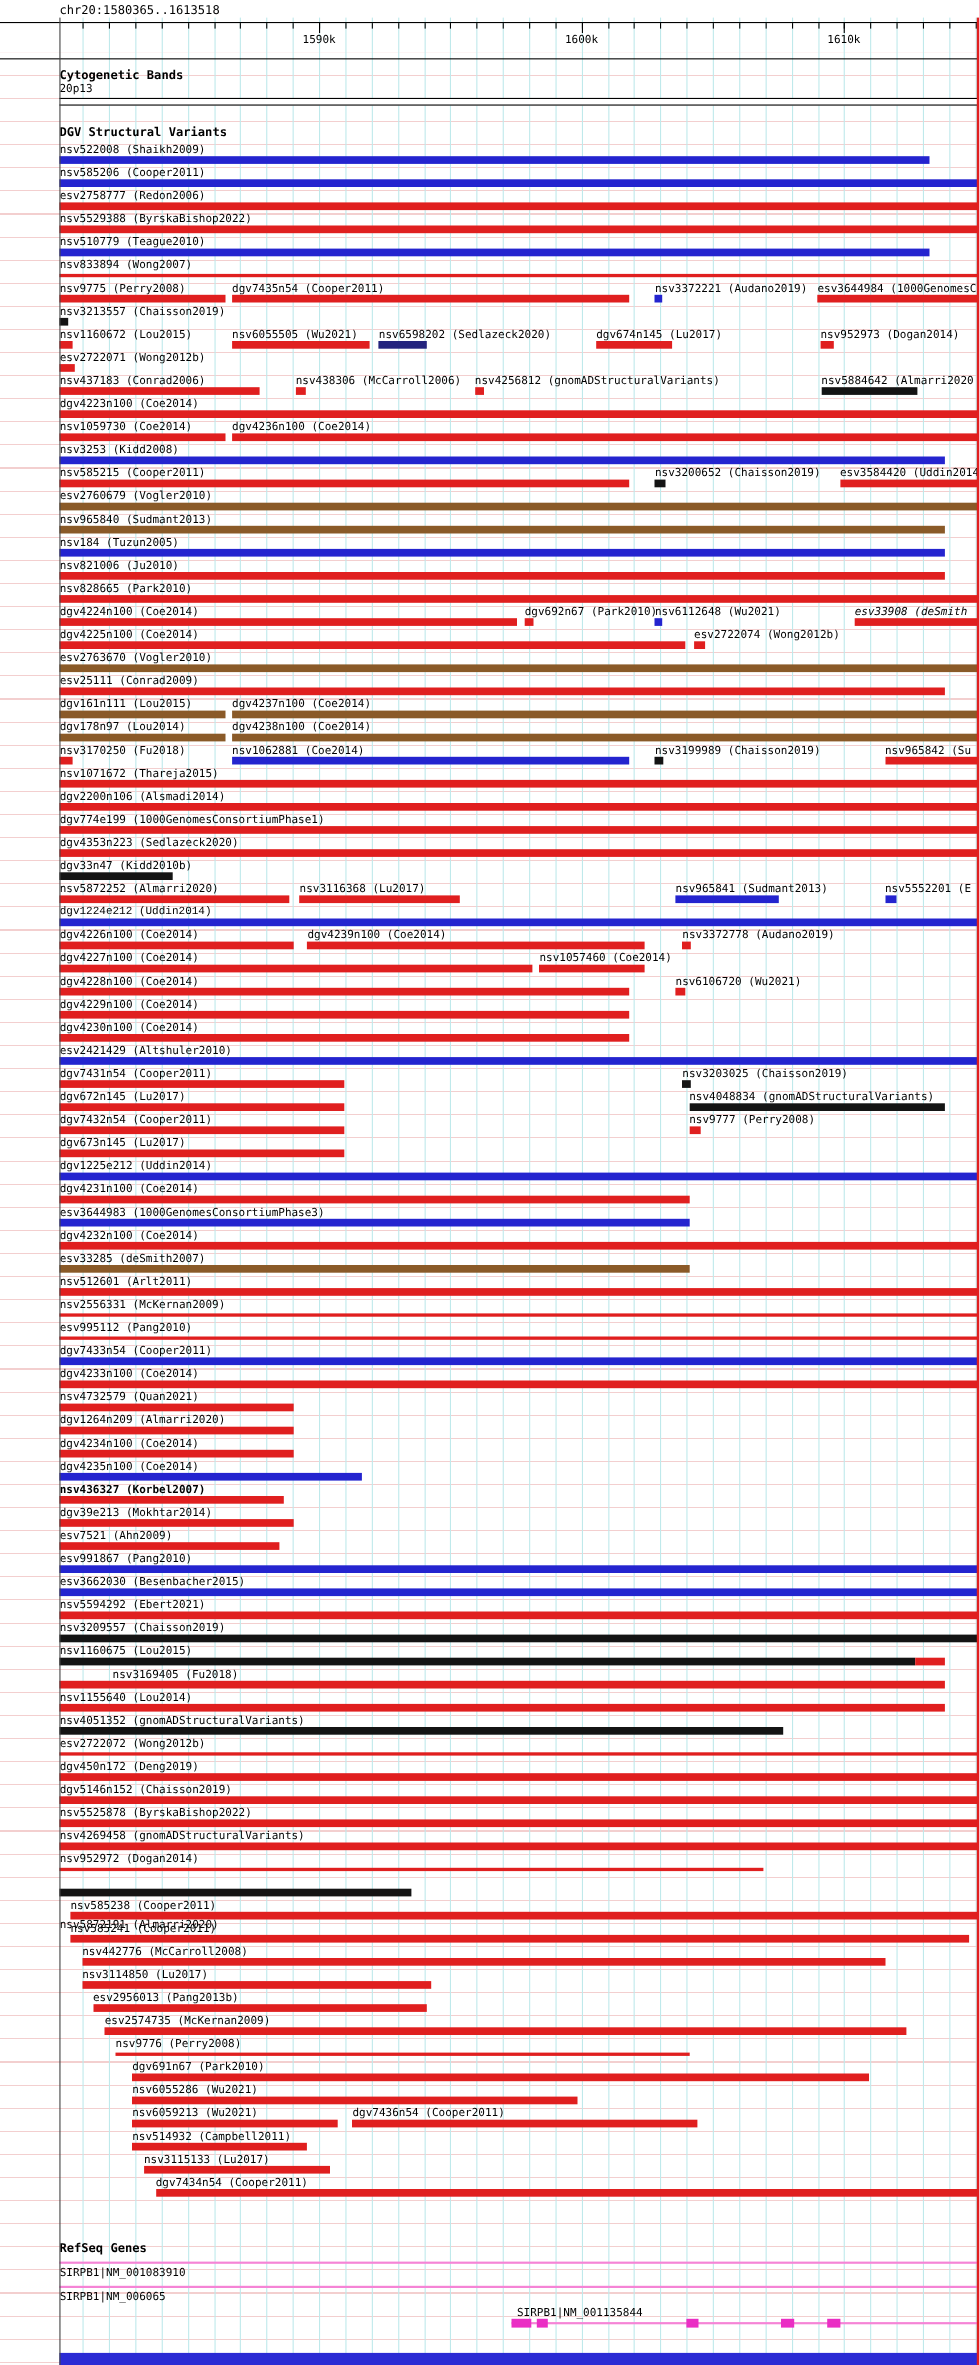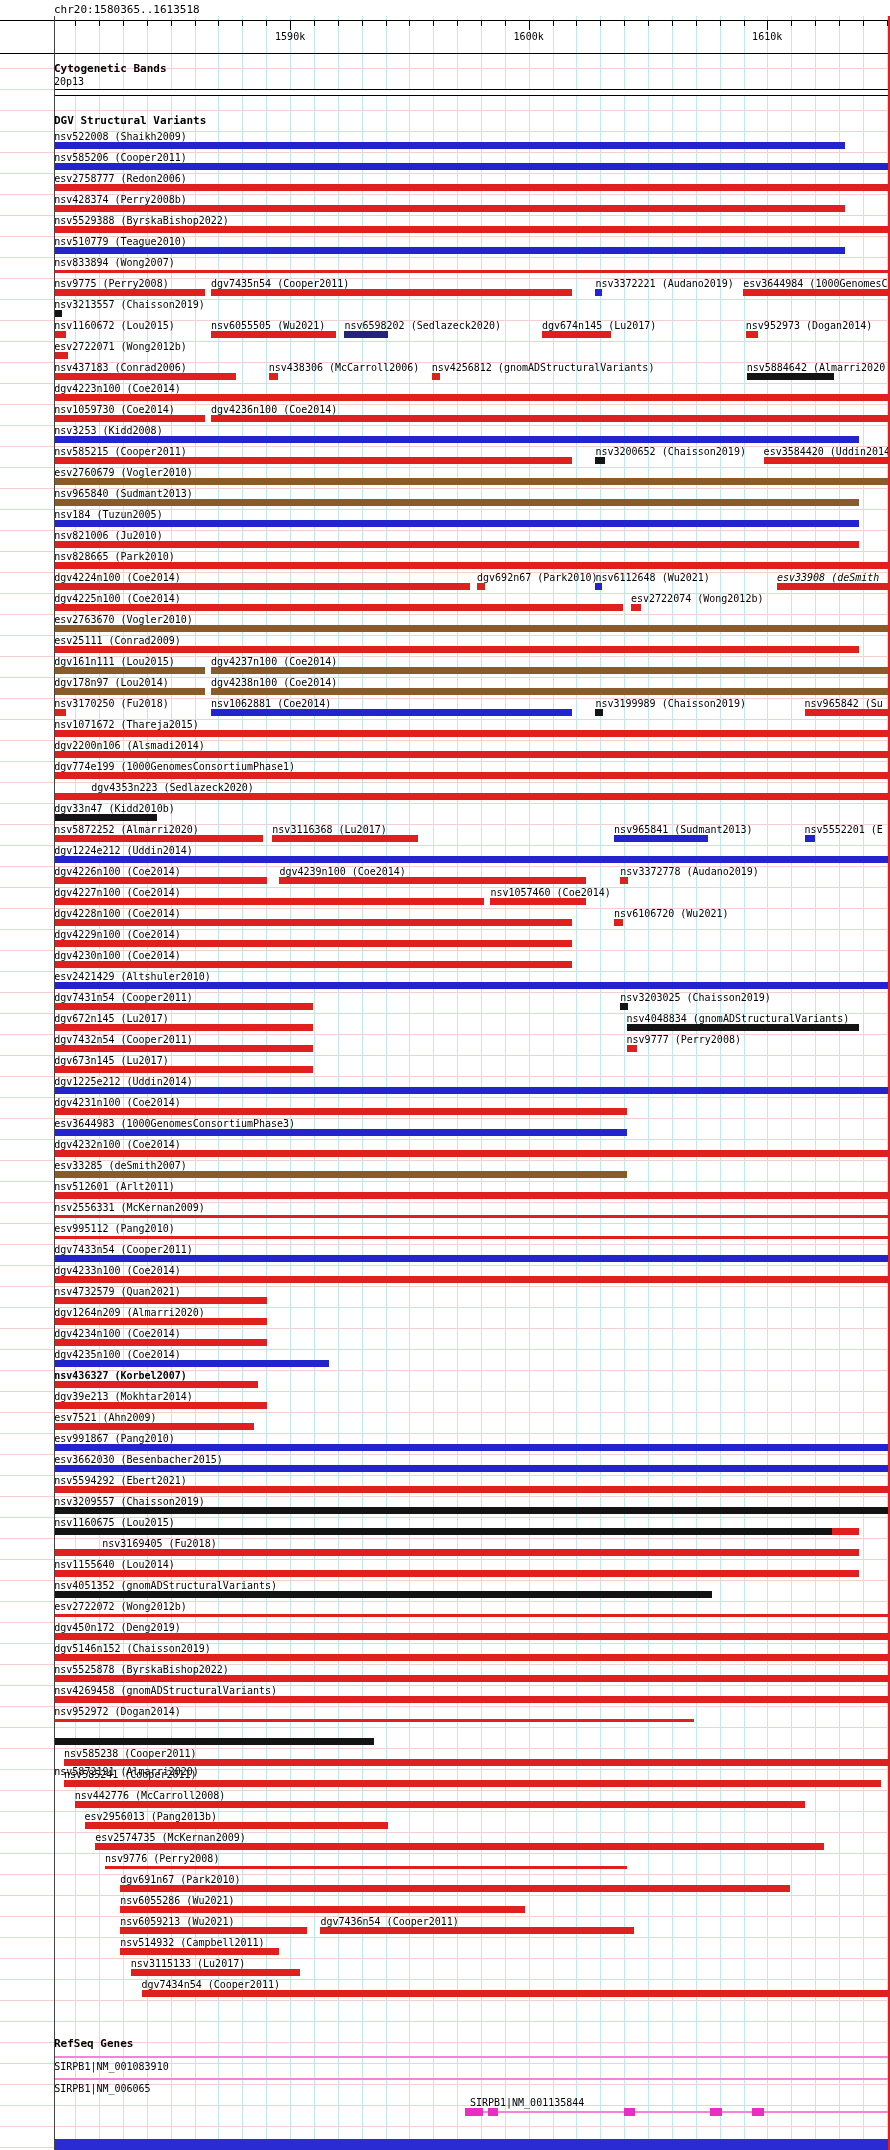--- a/index.html
+++ b/index.html
@@ -138,24 +138,20 @@
       </div>
       <div class="trow">
         <div class="flabel" style="left: 6.1%;">nsv585206 (Cooper2011)</div>
         <div class="fbar" style="left: 6.1%; width: 93.9%; background: rgb(36, 36, 207);"></div>
       </div>
       <div class="trow">
         <div class="flabel" style="left: 6.1%;">esv2758777 (Redon2006)</div>
         <div class="fbar" style="left: 6.1%; width: 93.9%; background: rgb(224, 31, 31);"></div>
       </div>
       <div class="trow">
-        <div class="flabel" style="left: 6.1%;">nsv428374 (Perry2008b)</div>
-        <div class="fbar" style="left: 6.1%; width: 88.9%; background: rgb(224, 31, 31);"></div>
-      </div>
-      <div class="trow">
         <div class="flabel" style="left: 6.1%;">nsv5529388 (ByrskaBishop2022)</div>
         <div class="fbar" style="left: 6.1%; width: 93.9%; background: rgb(224, 31, 31);"></div>
       </div>
       <div class="trow">
         <div class="flabel" style="left: 6.1%;">nsv510779 (Teague2010)</div>
         <div class="fbar" style="left: 6.1%; width: 88.9%; background: rgb(36, 36, 207);"></div>
       </div>
       <div class="trow">
         <div class="flabel" style="left: 6.1%;">nsv833894 (Wong2007)</div>
         <div class="fbar thin" style="left: 6.1%; width: 93.9%; background: rgb(224, 31, 31);"></div>
@@ -294,39 +290,39 @@
       </div>
       <div class="trow">
         <div class="flabel" style="left: 6.1%;">dgv2200n106 (Alsmadi2014)</div>
         <div class="fbar" style="left: 6.1%; width: 93.9%; background: rgb(224, 31, 31);"></div>
       </div>
       <div class="trow">
         <div class="flabel" style="left: 6.1%;">dgv774e199 (1000GenomesConsortiumPhase1)</div>
         <div class="fbar" style="left: 6.1%; width: 93.9%; background: rgb(224, 31, 31);"></div>
       </div>
       <div class="trow">
-        <div class="flabel" style="left: 6.1%; margin-left: 37px;">dgv4353n223 (Sedlazeck2020)</div>
+        <div class="flabel" style="left: 6.1%;">dgv4353n223 (Sedlazeck2020)</div>
         <div class="fbar" style="left: 6.1%; width: 93.9%; background: rgb(224, 31, 31);"></div>
       </div>
       <div class="trow">
         <div class="flabel" style="left: 6.1%;">dgv33n47 (Kidd2010b)</div>
         <div class="fbar" style="left: 6.1%; width: 11.5%; background: rgb(20, 20, 20);"></div>
       </div>
       <div class="trow">
         <div class="flabel" style="left: 6.1%;">nsv5872252 (Almarri2020)</div>
         <div class="fbar" style="left: 6.1%; width: 23.4%; background: rgb(224, 31, 31);"></div>
         <div class="flabel" style="left: 30.6%;">nsv3116368 (Lu2017)</div>
         <div class="fbar" style="left: 30.6%; width: 16.4%; background: rgb(224, 31, 31);"></div>
         <div class="flabel" style="left: 69%;">nsv965841 (Sudmant2013)</div>
         <div class="fbar" style="left: 69%; width: 10.6%; background: rgb(36, 36, 207);"></div>
         <div class="flabel" style="left: 90.4%;">nsv5552201 (E</div>
         <div class="fbar" style="left: 90.4%; width: 1.2%; background: rgb(36, 36, 207);"></div>
       </div>
       <div class="trow">
-        <div class="flabel" style="left: 6.1%;">dgv1224e212 (Uddin2014)</div>
+        <div class="flabel" style="left: 6.1%; font-family: Liberation Mono, monospace;">dgv1224e212 (Uddin2014)</div>
         <div class="fbar" style="left: 6.1%; width: 93.9%; background: rgb(36, 36, 207);"></div>
       </div>
       <div class="trow">
         <div class="flabel" style="left: 6.1%;">dgv4226n100 (Coe2014)</div>
         <div class="fbar" style="left: 6.1%; width: 23.9%; background: rgb(224, 31, 31);"></div>
         <div class="flabel" style="left: 31.4%;">dgv4239n100 (Coe2014)</div>
         <div class="fbar" style="left: 31.4%; width: 34.4%; background: rgb(224, 31, 31);"></div>
         <div class="flabel" style="left: 69.7%;">nsv3372778 (Audano2019)</div>
         <div class="fbar" style="left: 69.7%; width: 0.9%; background: rgb(224, 31, 31);"></div>
       </div>
@@ -509,20 +505,24 @@
         <div class="flabel" style="left: 7.2%;">nsv585238 (Cooper2011)</div>
         <div class="fbar" style="left: 7.2%; width: 92.8%; background: rgb(224, 31, 31);"></div>
       </div>
       <div class="trow">
         <div class="flabel" style="left: 7.2%;">nsv585241 (Cooper2011)</div>
         <div class="fbar" style="left: 7.2%; width: 91.8%; background: rgb(224, 31, 31);"></div>
       </div>
       <div class="trow">
         <div class="flabel" style="left: 8.4%;">nsv442776 (McCarroll2008)</div>
         <div class="fbar" style="left: 8.4%; width: 82%; background: rgb(224, 31, 31);"></div>
+      </div>
+      <div class="trow">
+        <div class="flabel" style="left: 8.4%;">nsv3114850 (Lu2017)</div>
+        <div class="fbar" style="left: 8.4%; width: 35.6%; background: rgb(224, 31, 31);"></div>
       </div>
       <div class="trow">
         <div class="flabel" style="left: 9.5%;">esv2956013 (Pang2013b)</div>
         <div class="fbar" style="left: 9.5%; width: 34.1%; background: rgb(224, 31, 31);"></div>
       </div>
       <div class="trow">
         <div class="flabel" style="left: 10.7%;">esv2574735 (McKernan2009)</div>
         <div class="fbar" style="left: 10.7%; width: 81.9%; background: rgb(224, 31, 31);"></div>
       </div>
       <div class="trow">

